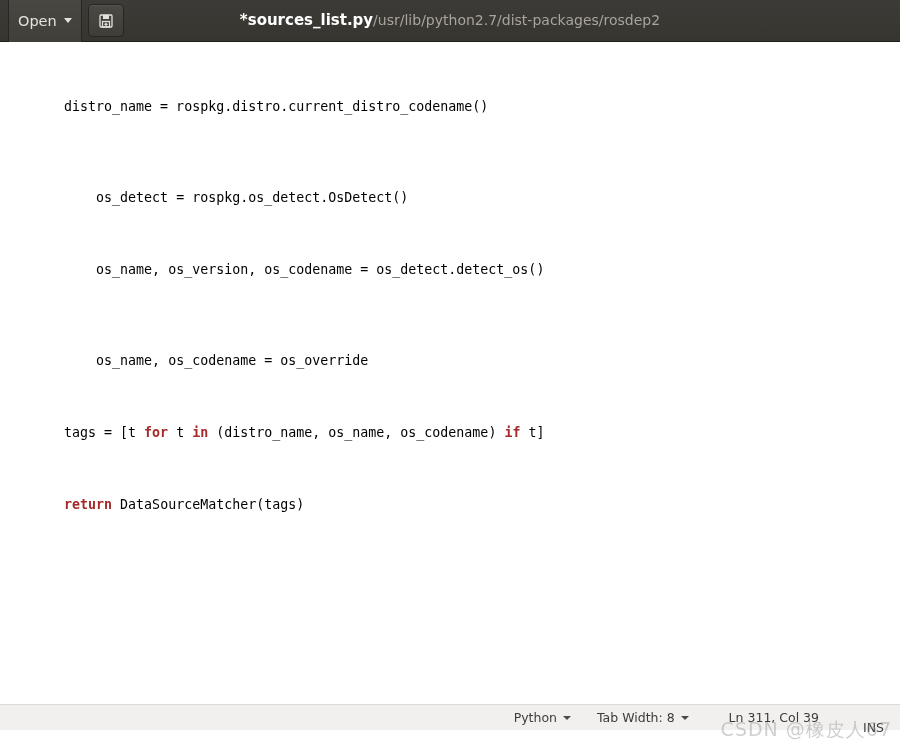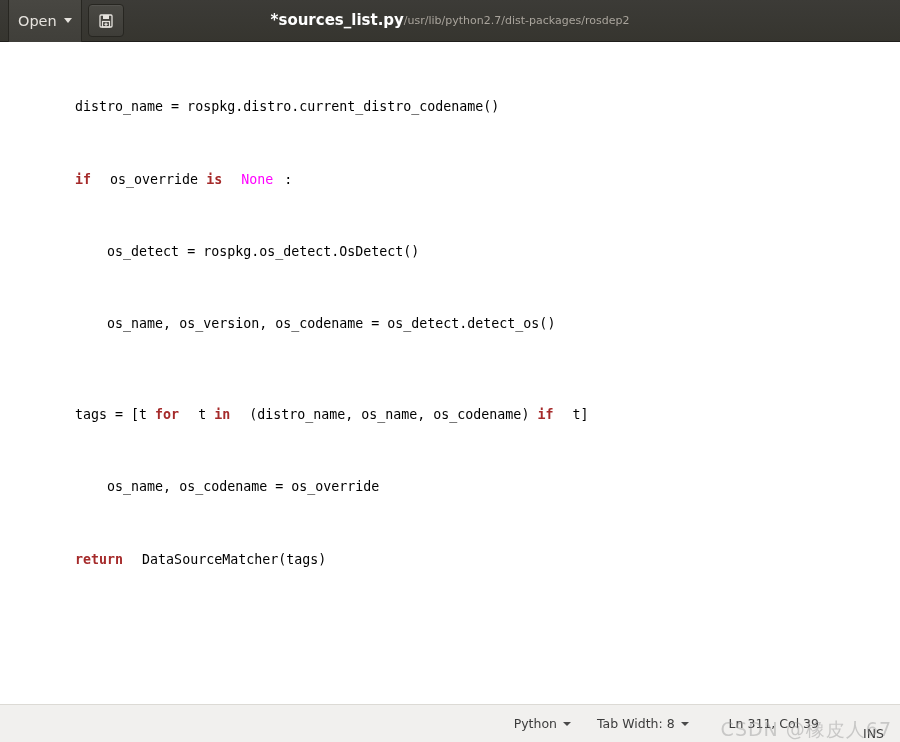--- a/index.html
+++ b/index.html
@@ -62,21 +62,21 @@
     pointer-events: none;
   }
   .doc-title {
     color: #ffffff;
     font-size: 15px;
     font-weight: bold;
     line-height: 17px;
   }
   .doc-path {
     color: #a9a49c;
-    font-size: 11px;
+    font-size: 14px;
     line-height: 13px;
   }
   .tb-right {
     margin-left: auto;
     display: flex;
     align-items: center;
     z-index: 2;
   }
   .save-btn { margin-right: 6px; }
   .hamburger { display: flex; flex-direction: column; gap: 2.5px; }
@@ -115,26 +115,26 @@
     padding: 0 0 0 0;
     font-family: "DejaVu Sans Mono", monospace;
     font-size: 13.3px;
     line-height: 18.1px;
   }
   .line { white-space: pre-wrap; word-break: break-all; min-height: 18.1px; }
 
   
   .kw   { color: #a52a2a; font-weight: bold; }
   .const{ color: #ff00ff; }
-  .pln  { color: #000000; padding-left: 11px; }
+  .pln  { color: #000000; }
 
   
   .statusbar {
     position: relative;
-    height: 38px;
+    height: 26px;
     background: #f1f0ee;
     border-top: 1px solid #dcdad5;
     display: flex;
     align-items: center;
     justify-content: flex-end;
     font-family: "DejaVu Sans", sans-serif;
     font-size: 12.5px;
     color: #3c3c3c;
     padding-right: 10px;
     box-sizing: border-box;
@@ -189,30 +189,29 @@
     <div class="doc-path">/usr/lib/python2.7/dist-packages/rosdep2</div>
   </div>
 
 </div>
 
 <div class="editor">
   <div class="code">
 
     <div class="line"><span class="pln">        distro_name = rospkg.distro.current_distro_codename()</span></div>
 
-    <div class="line"><span class="pln">        </span><span class="kw">if</span><span class="pln"> os_override </span><span class="kw">is</span><span class="pln"> </span><span class="const">None</span><span class="pln">:</span></div>
 
     <div class="line"><span class="pln">            os_detect = rospkg.os_detect.OsDetect()</span></div>
 
     <div class="line"><span class="pln">            os_name, os_version, os_codename = os_detect.detect_os()</span></div>
 
 
+    <div class="line"><span class="pln">            os_name, os_codename = os_override</span></div>
+
     <div class="line"><span class="pln">        tags = [t </span><span class="kw">for</span><span class="pln"> t </span><span class="kw">in</span><span class="pln"> (distro_name, os_name, os_codename) </span><span class="kw">if</span><span class="pln"> t]</span></div>
-
-    <div class="line"><span class="pln">            os_name, os_codename = os_override</span></div>
 
     <div class="line"><span class="pln">        </span><span class="kw">return</span><span class="pln"> DataSourceMatcher(tags)</span></div>
 
     <div class="line">&nbsp;</div>
     
     
 
     
 
     

